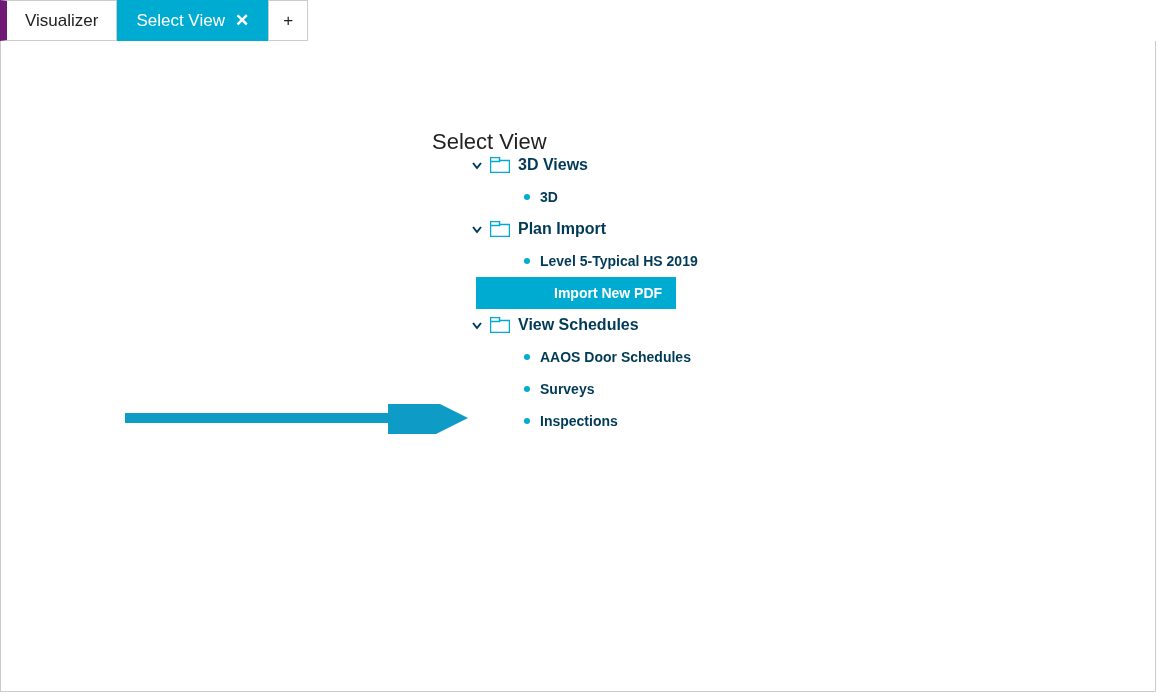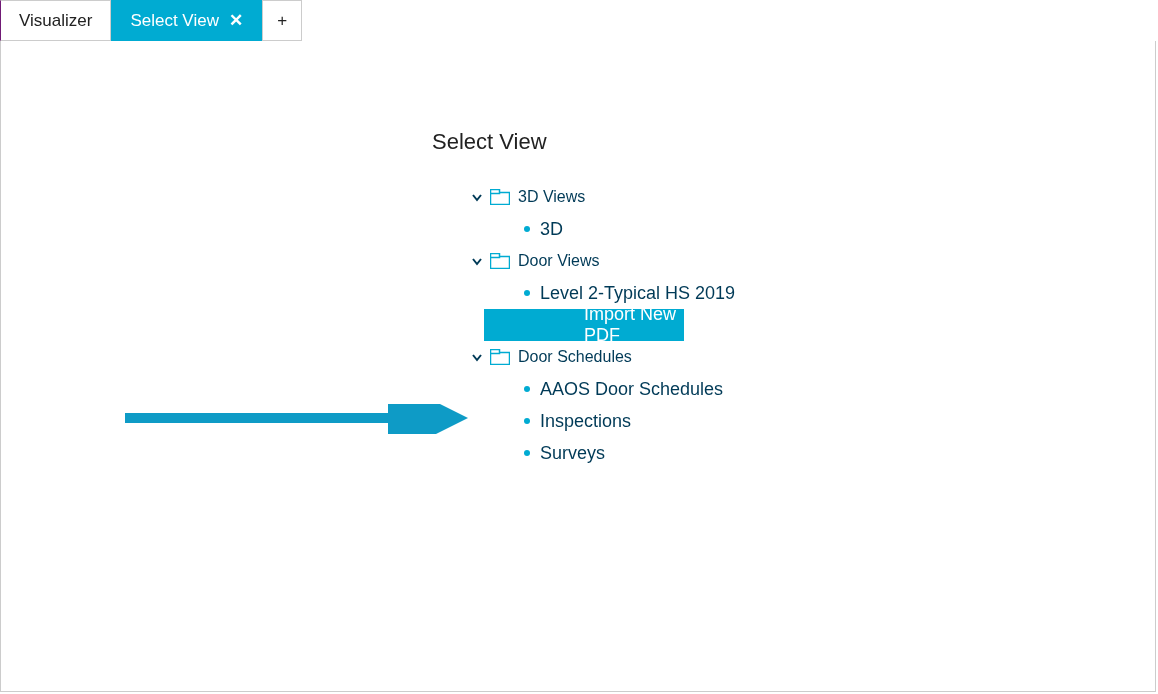--- a/index.html
+++ b/index.html
@@ -38,21 +38,21 @@
       display: flex;
       align-items: center;
       padding: 0 18px;
       font-size: 17px;
       border: 1px solid #ccc;
       cursor: pointer;
       background: #fff;
       color: #222;
     }
     .tab.visualizer {
-      border-left: 1px solid #701a75;
+      border-left: 7px solid #701a75;
       justify-content: center;
     }
     .tab.active {
       background: #00abd2;
       color: #fff;
       border: 1px solid #00abd2;
     }
     .tab.active .close-x {
       margin-left: 10px;
       font-weight: bold;
@@ -74,23 +74,24 @@
     }
     .heading {
       position: absolute;
       top: 88px;
       left: 431px;
       font-size: 22px;
       color: #222;
     }
     .tree {
       position: absolute;
-      top: 140px;
+      top: 108px;
       left: 467px;
       width: 300px;
+      font-weight: bold;
     }
     .folder-row {
       display: flex;
       align-items: center;
       height: 32px;
       cursor: pointer;
     }
     .chevron {
       width: 18px;
       height: 18px;
@@ -117,28 +118,28 @@
       cursor: pointer;
     }
     .bullet {
       width: 6px;
       height: 6px;
       border-radius: 50%;
       background: #00abd2;
       margin-right: 10px;
     }
     .leaf-label {
-      font-size: 18px;
+      font-size: 14px;
       color: #003a57;
     }
     .leaf-row.selected {
       background: #00abd2;
-      padding-left: 100px;
+      padding-left: 78px;
       width: 200px;
-      margin-left: 16px;
+      margin-left: 8px;
     }
     .leaf-row.selected .leaf-label {
       color: #fff;
     }
     
     .annotation-arrow {
       position: absolute;
       top: 363px;
       left: 119px;
     }
@@ -184,52 +185,52 @@
       <div class="folder-row">
         <span class="chevron">
           <svg width="14" height="14" viewBox="0 0 14 14">
             <polyline points="3,5 7,10 11,5" fill="none" stroke="#003a57" stroke-width="2"></polyline>
           </svg>
         </span>
         <span class="folder-icon"><svg width="20" height="16" viewBox="0 0 20 16">
             <rect x="0.5" y="3.5" width="19" height="12" fill="#fff" stroke="#00abd2" stroke-width="1.5"></rect>
             <rect x="0.5" y="0.5" width="9" height="4" fill="#fff" stroke="#00abd2" stroke-width="1.5"></rect>
           </svg></span>
-        <span class="folder-label">Door Views</span>
-      </div>
-      <div class="leaf-row">
-        <span class="bullet"></span>
-        <span class="leaf-label">Level 2-Typical HS 2019</span>
+        <span class="folder-label">Plan Import</span>
+      </div>
+      <div class="leaf-row">
+        <span class="bullet"></span>
+        <span class="leaf-label">Level 5-Typical HS 2019</span>
       </div>
       <div class="leaf-row selected">
         <span class="leaf-label">Import New PDF</span>
       </div>
       <div class="folder-row">
         <span class="chevron">
           <svg width="14" height="14" viewBox="0 0 14 14">
             <polyline points="3,5 7,10 11,5" fill="none" stroke="#003a57" stroke-width="2"></polyline>
           </svg>
         </span>
         <span class="folder-icon"><svg width="20" height="16" viewBox="0 0 20 16">
             <rect x="0.5" y="3.5" width="19" height="12" fill="#fff" stroke="#00abd2" stroke-width="1.5"></rect>
             <rect x="0.5" y="0.5" width="9" height="4" fill="#fff" stroke="#00abd2" stroke-width="1.5"></rect>
           </svg></span>
-        <span class="folder-label">Door Schedules</span>
+        <span class="folder-label">View Schedules</span>
       </div>
       <div class="leaf-row">
         <span class="bullet"></span>
         <span class="leaf-label">AAOS Door Schedules</span>
       </div>
       <div class="leaf-row">
         <span class="bullet"></span>
+        <span class="leaf-label">Surveys</span>
+      </div>
+      <div class="leaf-row">
+        <span class="bullet"></span>
         <span class="leaf-label">Inspections</span>
-      </div>
-      <div class="leaf-row">
-        <span class="bullet"></span>
-        <span class="leaf-label">Surveys</span>
       </div>
     </div>
 
   <svg class="annotation-arrow" width="350" height="30">
     <defs>
       <marker id="arrowhead" markerWidth="8" markerHeight="8" refX="6" refY="4" orient="auto">
         <polygon points="0 0, 8 4, 0 8" fill="#0e9bc6"></polygon>
       </marker>
     </defs>
     <line x1="5" y1="14" x2="328" y2="14" stroke="#0e9bc6" stroke-width="10" marker-end="url(#arrowhead)"></line>

